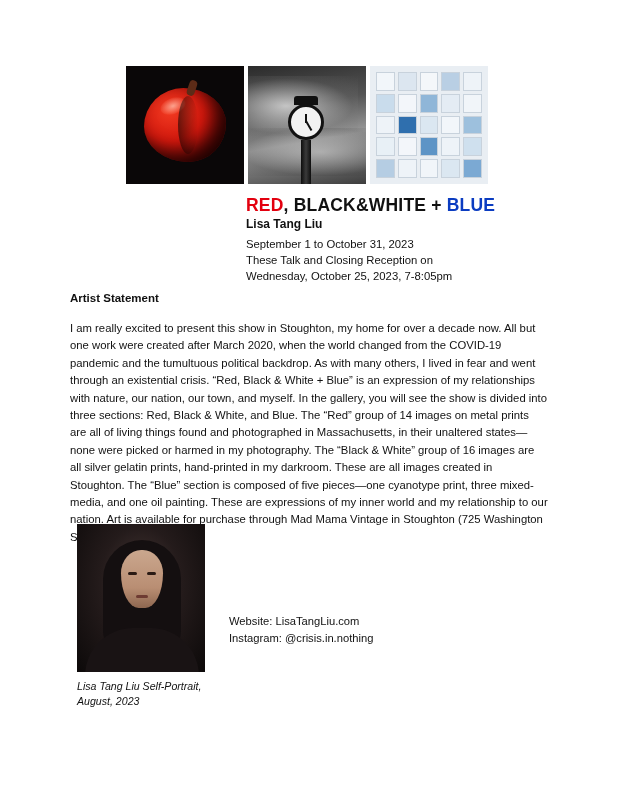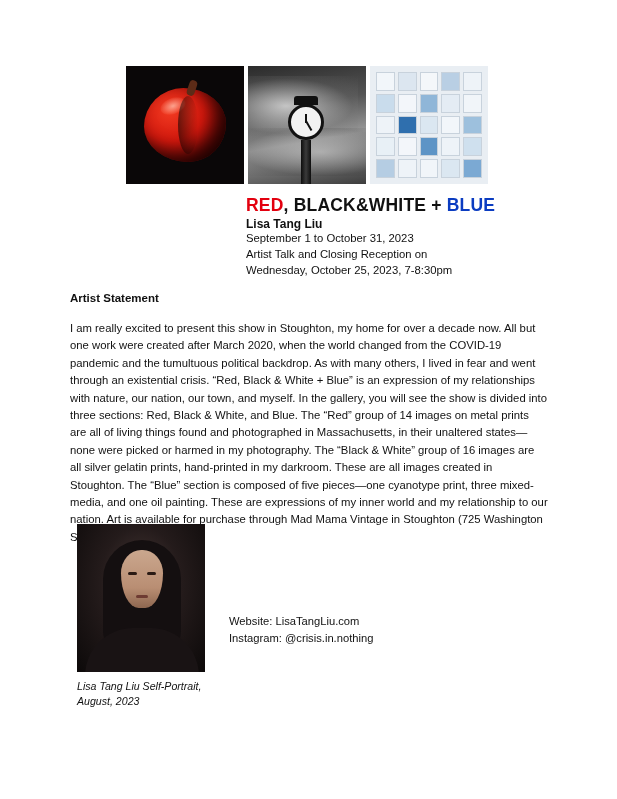--- a/index.html
+++ b/index.html
@@ -184,20 +184,21 @@
   .show-title .t-blue { color: #0b3cc1; }
   .artist-name {
     font-size: 12px;
     font-weight: bold;
     color: #111111;
     margin-top: 3px;
   }
   .show-dates {
     font-size: 11.3px;
     color: #111111;
+    margin-top: 6px;
     line-height: 1.38;
   }
 
   
   .statement-heading {
     position: absolute;
     left: 70px;
     top: 292px;
     font-size: 11.5px;
     font-weight: bold;
@@ -357,22 +358,22 @@
       </div>
   </div>
 
   <div class="title-block">
     <div class="show-title">
       <span class="t-red">RED</span><span class="t-bw">, </span><span class="t-bw">BLACK&amp;WHITE</span><span class="t-plus"> + </span><span class="t-blue">BLUE</span>
     </div>
     <div class="artist-name">Lisa Tang Liu</div>
     <div class="show-dates">
       <div>September 1 to October 31, 2023</div>
-      <div>Artist Talk and Closing Reception on</div>
-      <div>Wednesday, October 25, 2023, 7-8:30pm</div>
+      <div>These Talk and Closing Reception on</div>
+      <div>Wednesday, October 25, 2023, 7-8:05pm</div>
     </div>
   </div>
 
   <div class="statement-heading">Artist Statement</div>
   <div class="statement-body">I am really excited to present this show in Stoughton, my home for over a decade now. All but one work were created after March 2020, when the world changed from the COVID-19 pandemic and the tumultuous political backdrop. As with many others, I lived in fear and went through an existential crisis. “Red, Black &amp; White + Blue” is an expression of my relationships with nature, our nation, our town, and myself.  In the gallery, you will see the show is divided into three sections: Red, Black &amp; White, and Blue. The “Red” group of 14 images on metal prints are all of living things found and photographed in Massachusetts, in their unaltered states—none were picked or harmed in my photography.  The “Black &amp; White” group of 16 images are all silver gelatin prints, hand-printed in my darkroom. These are all images created in Stoughton. The “Blue” section is composed of five pieces—one cyanotype print, three mixed-media, and one oil painting. These are expressions of my inner world and my relationship to our nation. Art is available for purchase through Mad Mama Vintage in Stoughton (725 Washington St).</div>
 
   <div class="portrait">
     <div class="bg-glow"></div>
     <div class="hair"></div>
     <div class="face"></div>

